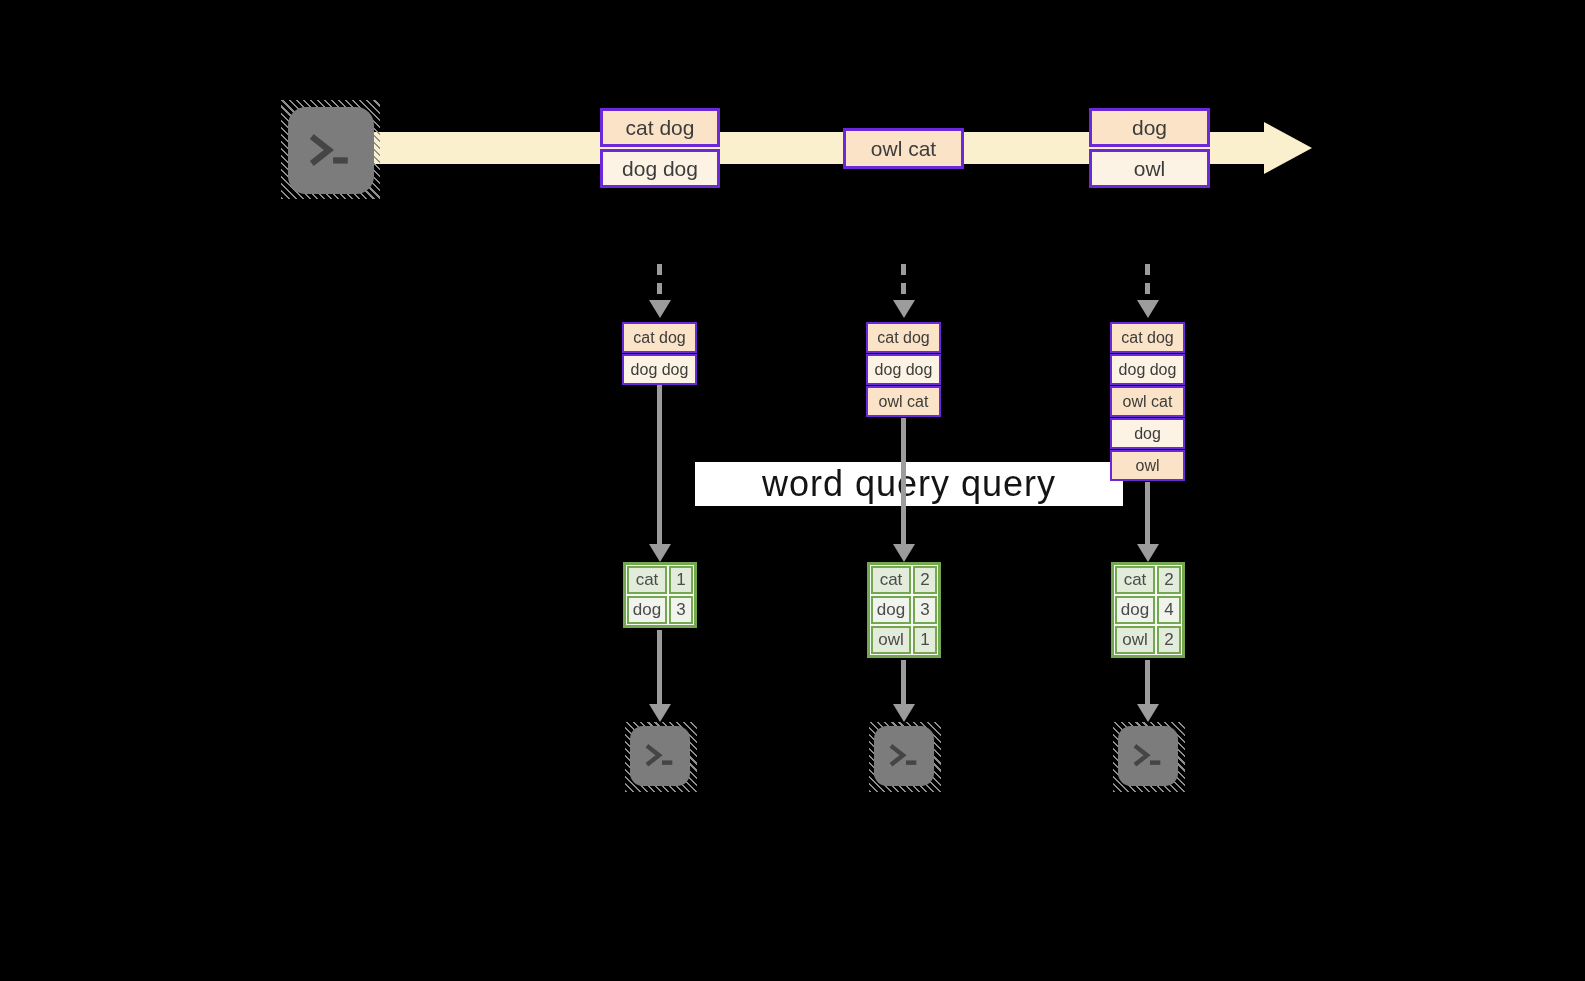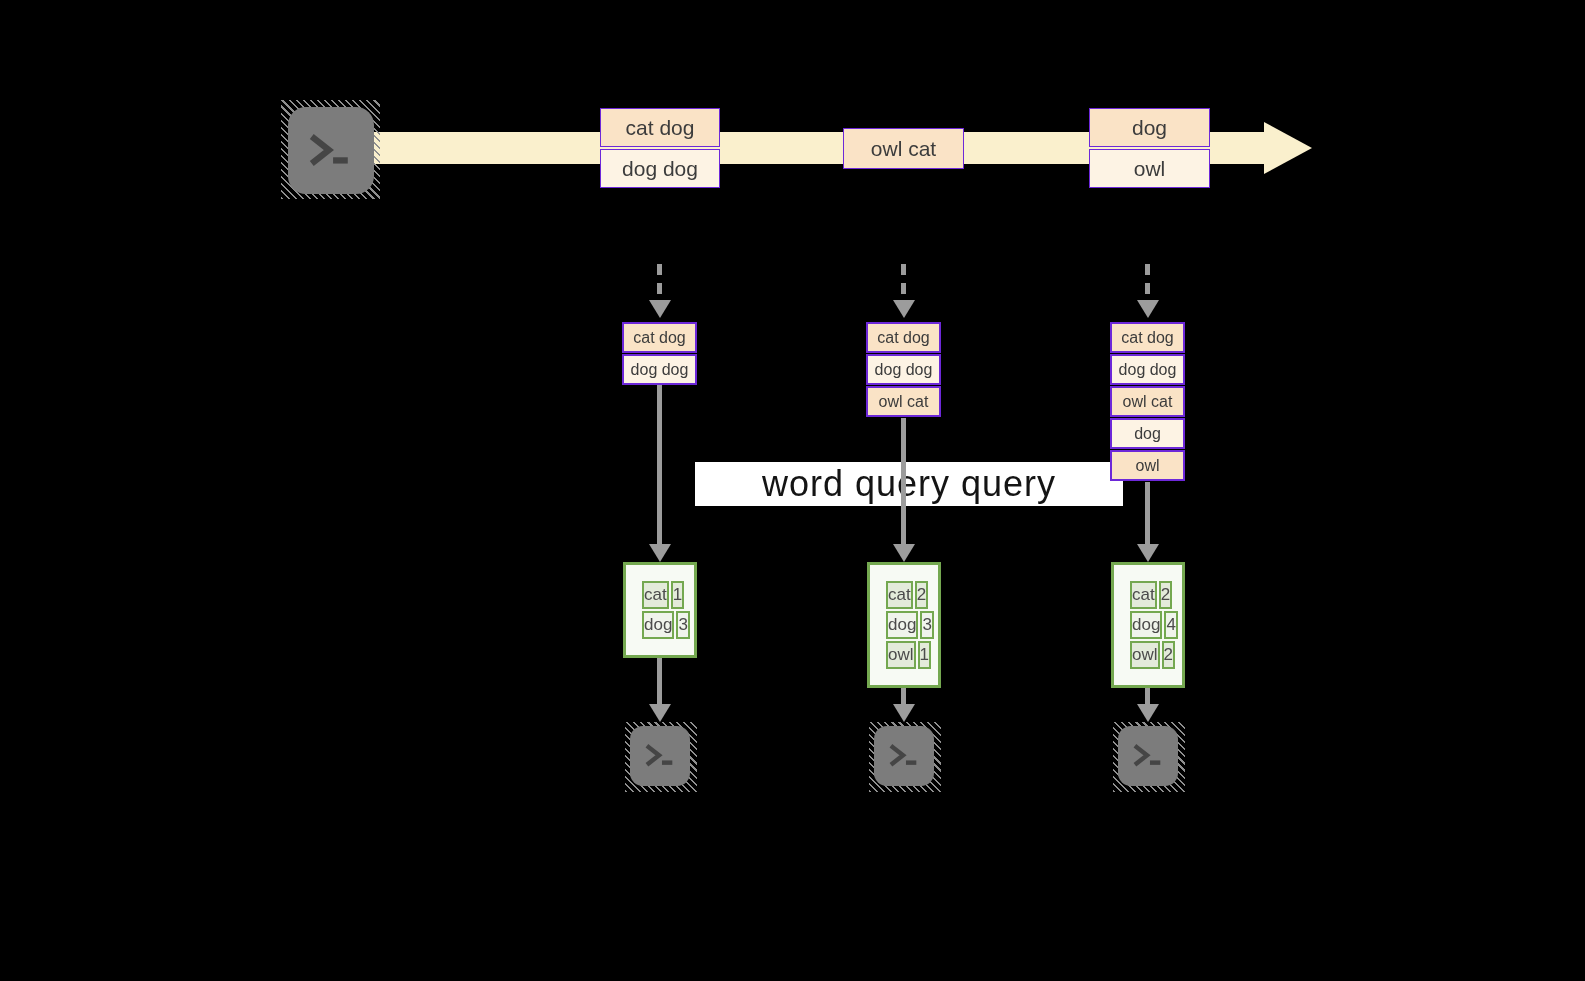--- a/index.html
+++ b/index.html
@@ -8,21 +8,21 @@
     font-family:"Liberation Sans", sans-serif;
   }
 
   
   .tl-band{position:absolute;left:374px;top:132px;width:890px;height:32px;background:#FAF0CD;z-index:1;}
   .tl-head{position:absolute;left:1264px;top:122px;width:0;height:0;z-index:1;
     border-top:26px solid transparent;border-bottom:26px solid transparent;border-left:48px solid #FAF0CD;}
 
   
   .batch{position:absolute;display:flex;flex-direction:column;gap:2px;z-index:3;}
-  .ocell{box-sizing:border-box;border:1px solid #6d28d9;display:flex;align-items:center;justify-content:center;
+  .ocell{box-sizing:border-box;border:3px solid #6d28d9;display:flex;align-items:center;justify-content:center;
     color:#3c3c3c;}
   .ocell.dark{background:#FAE3C6;}
   .ocell.light{background:#FDF3E4;}
   .batch .ocell{height:39px;font-size:21px;}
   .batch.single .ocell{height:41px;}
   .stack{position:absolute;display:flex;flex-direction:column;gap:1px;width:75px;z-index:3;}
   .stack .ocell{height:31px;border-width:2px;font-size:16px;}
 
   
   .hatch{position:absolute;z-index:3;
@@ -36,21 +36,21 @@
   .head-down{position:absolute;width:0;height:0;z-index:2;
     border-left:11px solid transparent;border-right:11px solid transparent;border-top:18px solid #9C9C9C;}
 
   
   .query-band{position:absolute;left:695px;top:462px;width:428px;height:44px;background:#FFFFFF;z-index:2;
     display:flex;align-items:center;justify-content:center;}
   .query-band span{font-size:36px;font-weight:300;letter-spacing:1px;color:#141414;}
 
   
   .gtable{position:absolute;box-sizing:border-box;width:74px;background:#F7FAF4;z-index:3;
-    border:3px solid #74A850;padding:16px;display:flex;flex-direction:column;gap:2px;}
+    border:3px solid #74A850;padding:1px;display:flex;flex-direction:column;gap:2px;}
   .grow{display:flex;gap:2px;height:28px;}
   .gcell{box-sizing:border-box;border:2px solid #74A850;display:flex;align-items:center;justify-content:center;
     font-size:17px;color:#4b4b4b;}
   .gcell.word{width:40px;}
   .gcell.num{flex:1;}
   .g-dark{background:#E3EBDA;}
   .g-light{background:#F0F4EC;}
 </style>
 </head>
 <body>

